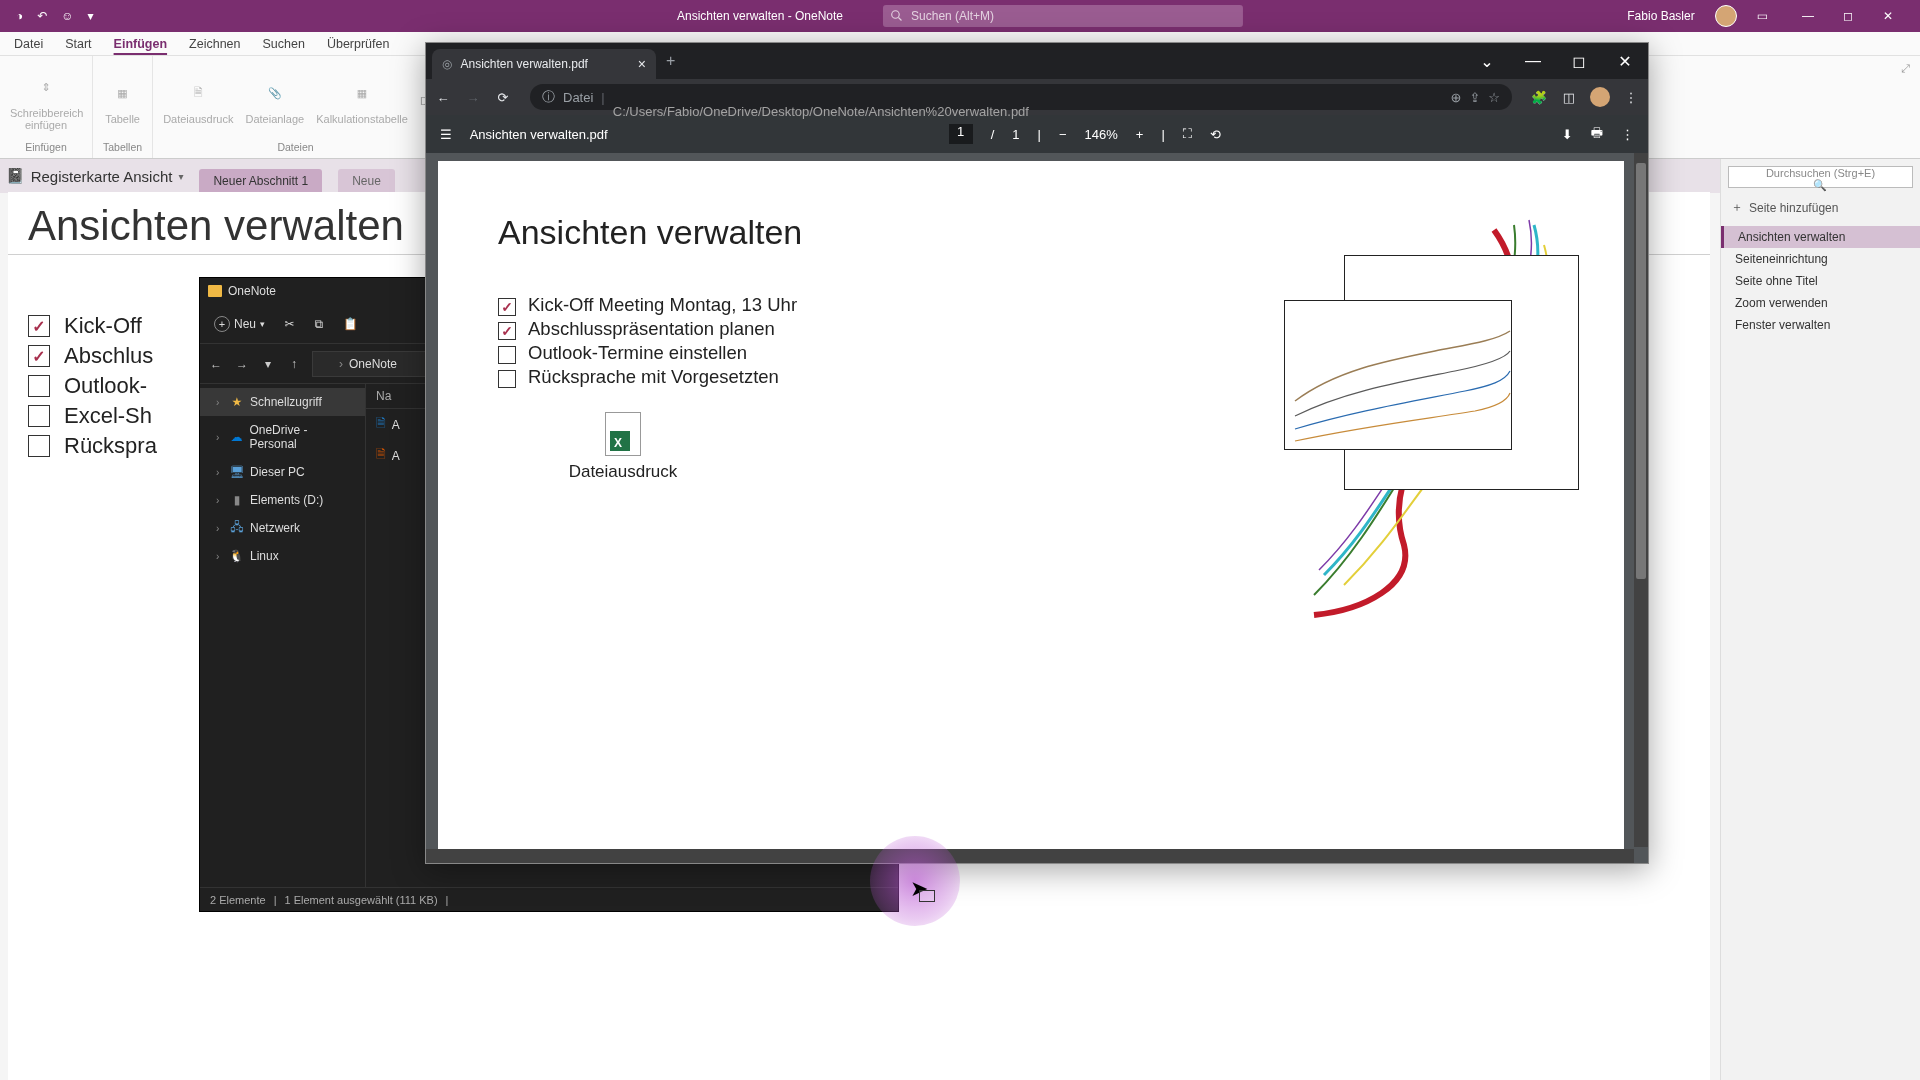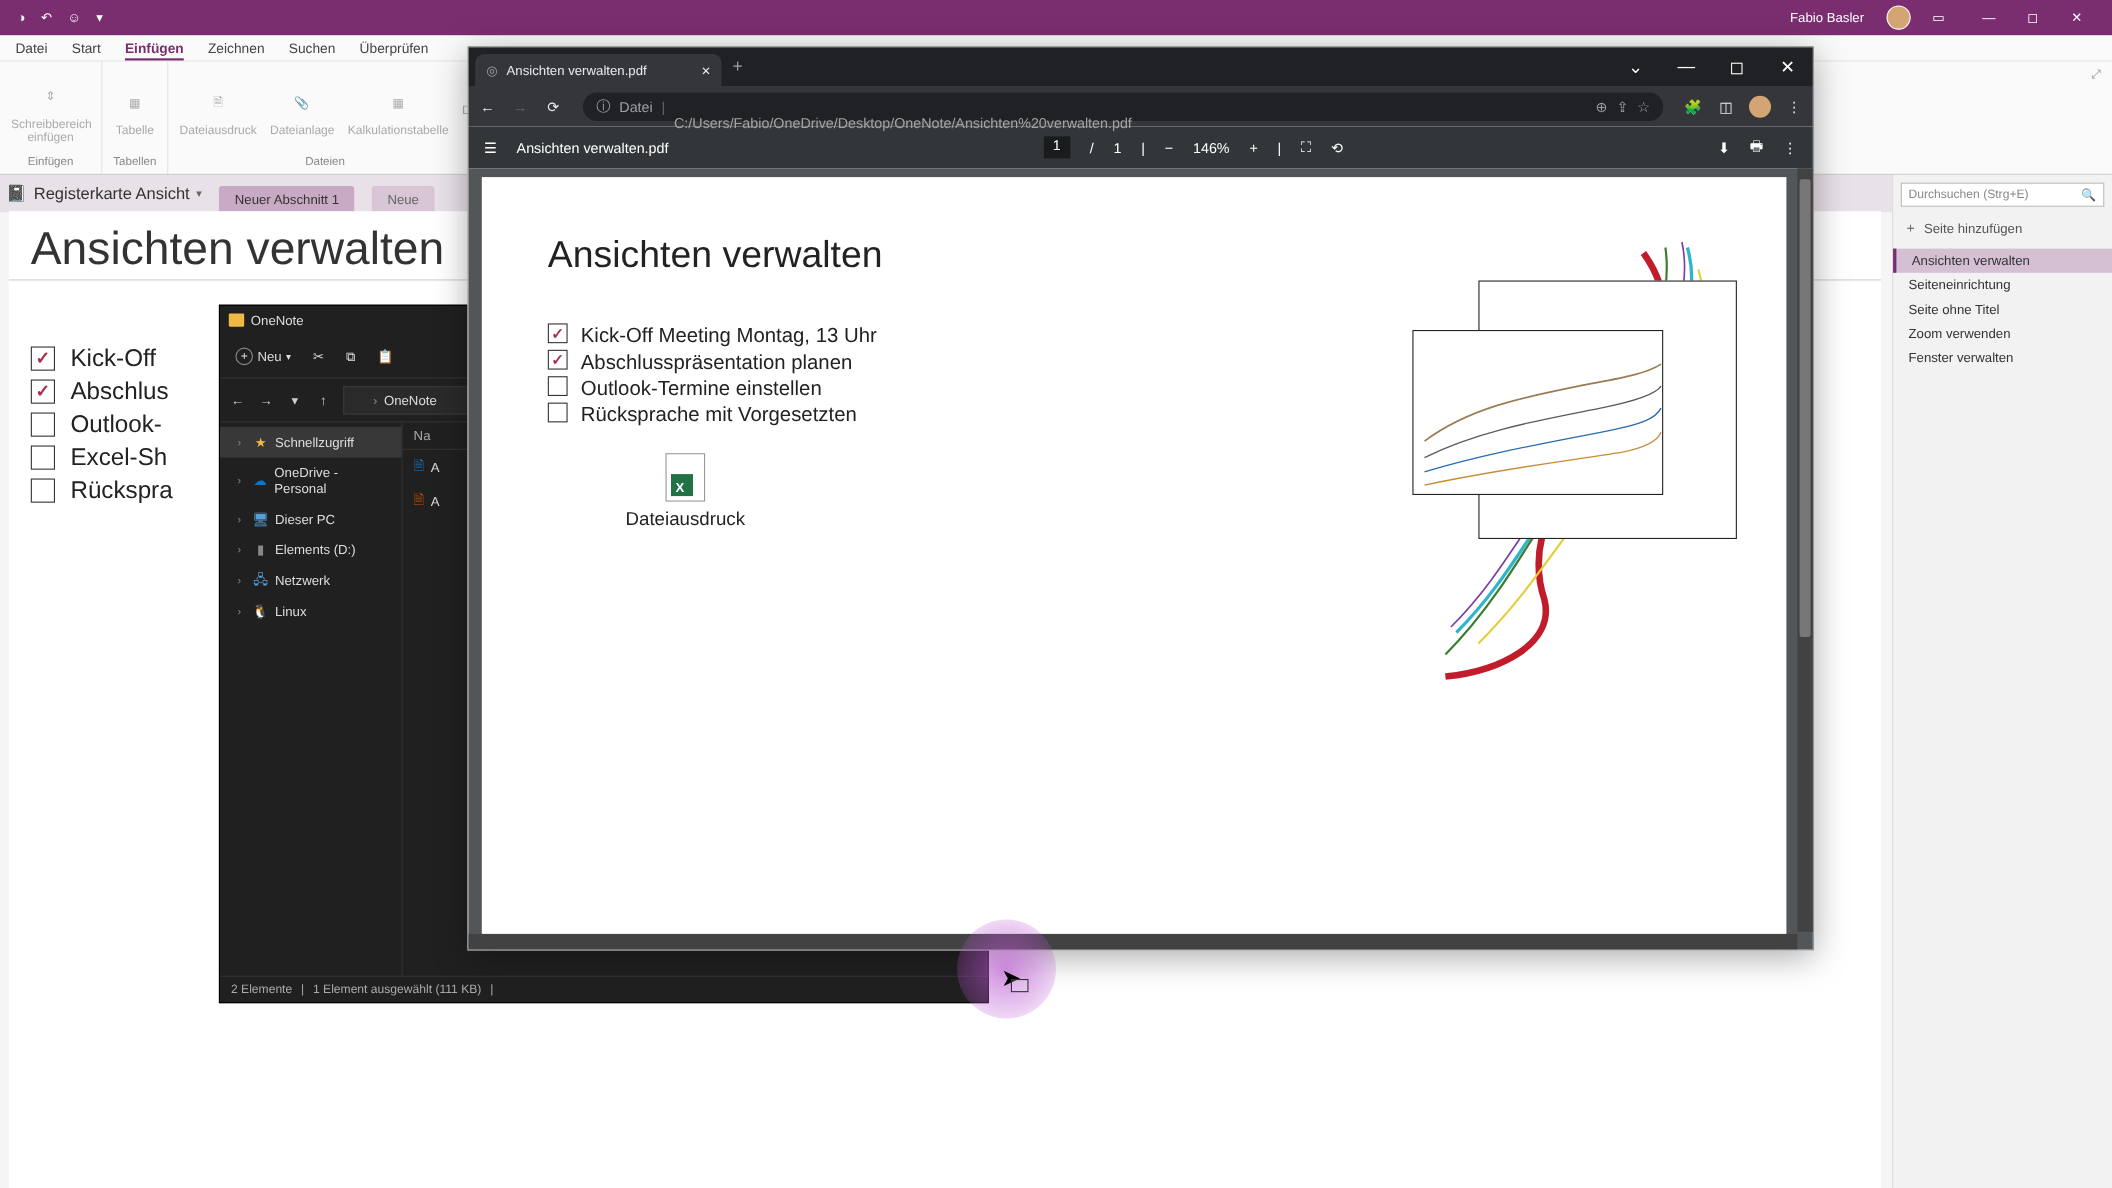--- a/index.html
+++ b/index.html
@@ -40,21 +40,21 @@
 
 .canvas { position: absolute; left: 8px; top: 192px; right: 210px; bottom: 0; background: #fff; }
 .page-title { font-size: 42px; color: #333; font-weight: 300; padding: 10px 20px 4px; border-bottom: 1px solid #d0d0d0; }
 .checklist { padding: 58px 20px; font-size: 22px; color: #222; }
 .checklist .row { display: flex; align-items: center; gap: 14px; margin-bottom: 4px; }
 .checklist .box { width: 22px; height: 22px; border: 1.5px solid #333; flex-shrink: 0; display: flex; align-items: center; justify-content: center; }
 .checklist .box.checked::after { content: "✓"; color: #a8304e; font-weight: bold; font-size: 16px; }
 
 
 .sidepanel { position: absolute; right: 0; top: 159px; width: 200px; background: #f2f2f2; border-left: 1px solid #ddd; height: calc(100% - 159px); }
-.sp-search { margin: 7px; height: 22px; border: 1px solid #bbb; background: #fff; display: flex; align-items: center; padding: 0 6px; font-size: 11px; color: #888; justify-content: space-between; }
+.sp-search { margin: 7px; height: 22px; border: 1px solid #bbb; background: #fff; display: flex; align-items: center; padding: 0 6px; font-size: 11px; color: #888; justify-content: space-between; flex-direction: column; }
 .sp-add { margin: 0 0 6px 0; padding: 4px 10px; font-size: 12px; color: #555; display: flex; align-items: center; gap: 6px; }
 .sp-item { padding: 4px 14px; font-size: 12px; color: #333; cursor: pointer; }
 .sp-item.selected { background: #d5c0d3; border-left: 3px solid #7a2e6f; }
 
 
 .explorer { position: absolute; left: 199px; top: 277px; width: 700px; height: 635px; background: #202020; color: #ddd; border: 1px solid #000; font-size: 12px; }
 .explorer .ex-title { height: 26px; display: flex; align-items: center; gap: 6px; padding: 0 8px; }
 .explorer .ex-title .foldico { width: 14px; height: 12px; background: #f0b945; border-radius: 1px; }
 .explorer .ex-toolbar { height: 40px; display: flex; align-items: center; gap: 20px; padding: 0 14px; border-bottom: 1px solid #333; }
 .explorer .ex-new { display: flex; align-items: center; gap: 4px; }
@@ -85,21 +85,21 @@
 .browser .br-addr .ico { width: 18px; text-align: center; }
 .browser .br-addr .url { background: #202124; flex: 1; height: 26px; border-radius: 13px; display: flex; align-items: center; padding: 0 12px; gap: 8px; color: #9aa0a6; margin: 0 6px; }
 .browser .br-pdf { height: 38px; background: #323639; display: flex; align-items: center; padding: 0 14px; color: #fff; font-size: 13px; gap: 18px; }
 .browser .br-pdf .spacer { flex: 1; }
 .browser .br-pdf .pgbox { background: #191b1d; width: 24px; height: 20px; text-align: center; }
 .browser .pdf-content { position: relative; height: calc(100% - 110px); background: #525659; }
 .browser .page { position: absolute; left: 12px; top: 8px; right: 24px; bottom: 8px; background: #fff; display: flex; }
 .browser .page .pbody { flex: 1; padding: 52px 60px; position: relative; }
 .browser .pdf-title { font-size: 34px; color: #222; font-weight: 400; margin-bottom: 42px; }
 .browser .pdf-checklist { font-size: 18.5px; color: #222; }
-.browser .pdf-checklist .row { display: flex; align-items: flex-start; gap: 12px; margin-bottom: 2px; }
+.browser .pdf-checklist .row { display: flex; align-items: flex-end; gap: 12px; margin-bottom: 2px; }
 .browser .pdf-checklist .box { width: 18px; height: 18px; border: 1.5px solid #333; display: flex; align-items: center; justify-content: center; flex-shrink: 0; }
 .browser .pdf-checklist .box.checked::after { content: "✓"; color: #a8304e; font-weight: bold; font-size: 14px; }
 .browser .pdf-attach { margin-top: 24px; text-align: center; width: 110px; margin-left: 70px; }
 .browser .pdf-attach .xicon { width: 36px; height: 44px; border: 1px solid #999; margin: 0 auto 6px; position: relative; background: #fff; }
 .browser .pdf-attach .xicon::after { content: ""; position: absolute; bottom: 4px; left: 4px; width: 20px; height: 20px; background: #217346; }
 .browser .pdf-attach .xicon .xx { position: absolute; bottom: 5px; left: 8px; color: #fff; font-size: 12px; font-weight: bold; z-index: 1; }
 .browser .pdf-attach .label { font-size: 17px; color: #222; line-height: 1.2; }
 .browser .drawing { position: absolute; top: 34px; right: 30px; width: 480px; height: 430px; }
 .browser .rect1 { position: absolute; left: 230px; top: 60px; width: 235px; height: 235px; border: 1.5px solid #222; background: #fff; }
 .browser .rect2 { position: absolute; left: 170px; top: 105px; width: 228px; height: 150px; border: 1.5px solid #222; background: #fff; }
@@ -114,20 +114,30 @@
 </style>
 </head>
 <body>
 
 <div class="titlebar">
   <div class="left">
     <span>◑</span>
     <span>↶</span>
     <span>☺</span>
     <span>▾</span>
+  </div>
+  <div class="title">
+    <span>Ansichten verwalten  -  OneNote</span>
+    <div class="searchbox">
+      <svg width="12" height="12" viewBox="0 0 16 16">
+          <circle cx="6" cy="6" r="5" fill="none" stroke="#e4d2e1" stroke-width="1.5"></circle>
+          <line x1="10" y1="10" x2="14" y2="14" stroke="#e4d2e1" stroke-width="1.5"></line>
+        </svg>
+      <span>Suchen (Alt+M)</span>
+    </div>
   </div>
   <div class="right">
     <span>Fabio Basler</span>
     <div class="avatar"></div>
     <span>▭</span>
     <div class="winbtns">
       <div class="winbtn">—</div>
       <div class="winbtn">◻</div>
       <div class="winbtn">✕</div>
     </div>

